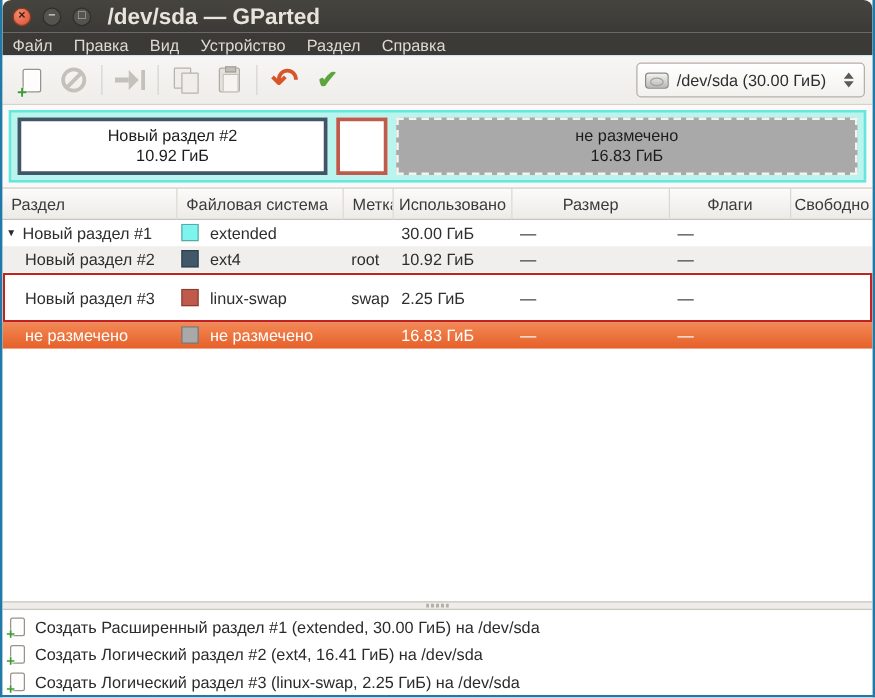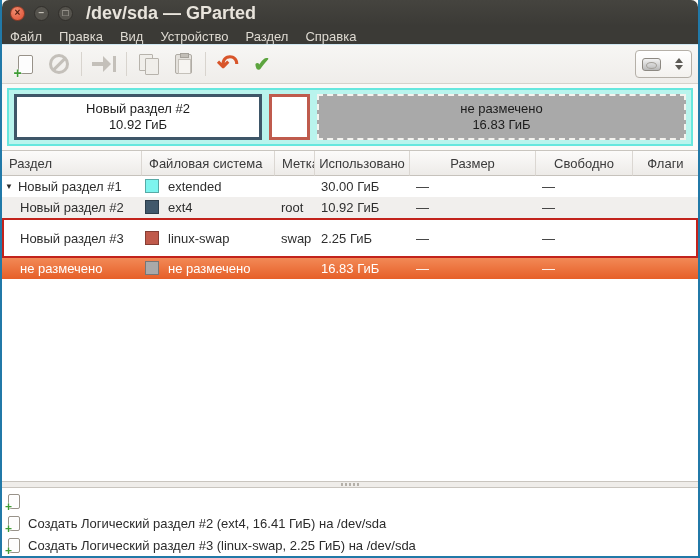--- a/index.html
+++ b/index.html
@@ -165,20 +165,21 @@
     <div class="tb-sep"></div>
     <div class="tbtn">
       <span class="ic-undo">↶</span>
     </div>
     <div class="tbtn">
       <span class="ic-apply">✔</span>
     </div>
 
     <div class="device-combo">
       <span class="ic-disk"></span>
+      <span>/dev/sda  (30.00 ГиБ)</span>
       <span class="spin">
         <i class="up"></i>
           <i class="dn"></i>
         </span>
     </div>
   </div>
 
   <div class="visual-wrap">
     <div class="extended-frame">
       <div class="seg seg-ext4">
@@ -194,22 +195,22 @@
       </div>
     </div>
   </div>
 
   <div class="cols thead">
     <div class="th">Раздел</div>
     <div class="th">Файловая система</div>
     <div class="th">Метка</div>
     <div class="th center">Использовано</div>
     <div class="th center">Размер</div>
+    <div class="th center">Флаги</div>
     <div class="th center">Свободно</div>
-    <div class="th center">Флаги</div>
   </div>
 
   <div class="cols tr">
     <div class="td td-part">
       <span class="expander">▼</span>
       <span>Новый раздел #1</span>
     </div>
     <div class="td td-fs">
       <span class="swatch sw-extended"></span>
       <span>extended</span>
@@ -270,20 +271,21 @@
 
   <div class="splitter">
     <div class="grip"></div>
   </div>
 
   <div class="ops">
     <div class="op">
       <span class="ic-page small">
           <span class="plus">+</span>
         </span>
+      <span>Создать Расширенный раздел #1 (extended, 30.00 ГиБ) на /dev/sda</span>
     </div>
     <div class="op">
       <span class="ic-page small">
           <span class="plus">+</span>
         </span>
       <span>Создать Логический раздел #2 (ext4, 16.41 ГиБ) на /dev/sda</span>
     </div>
     <div class="op">
       <span class="ic-page small">
           <span class="plus">+</span>

